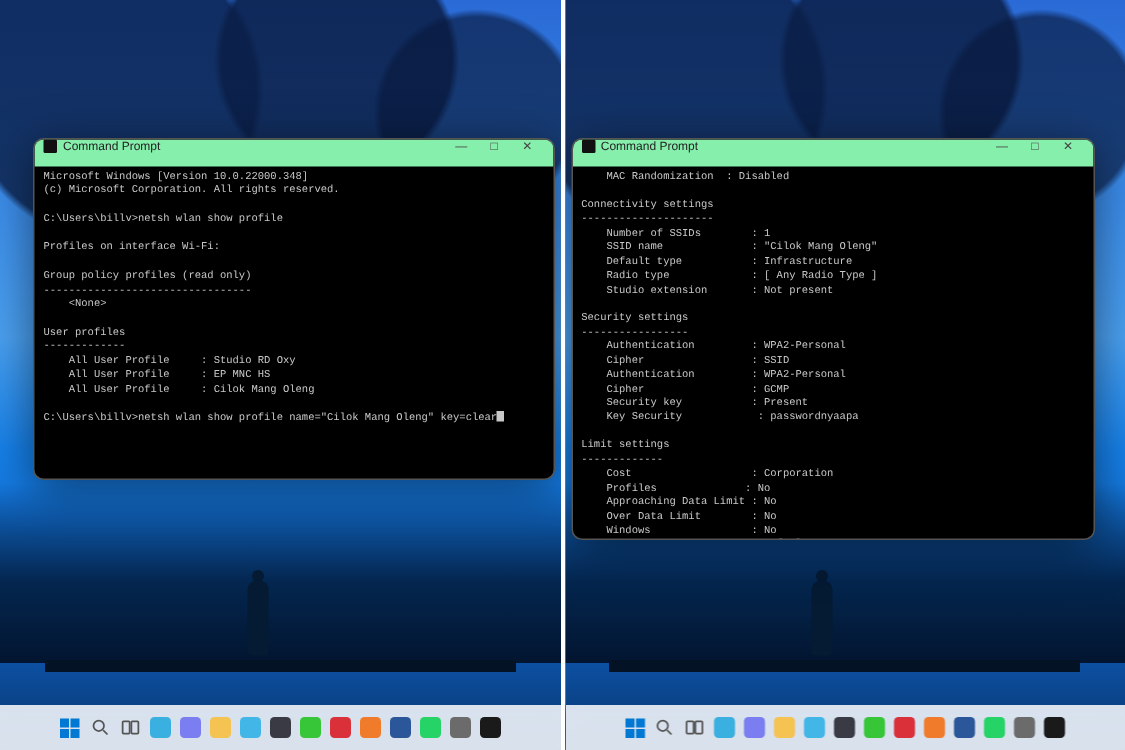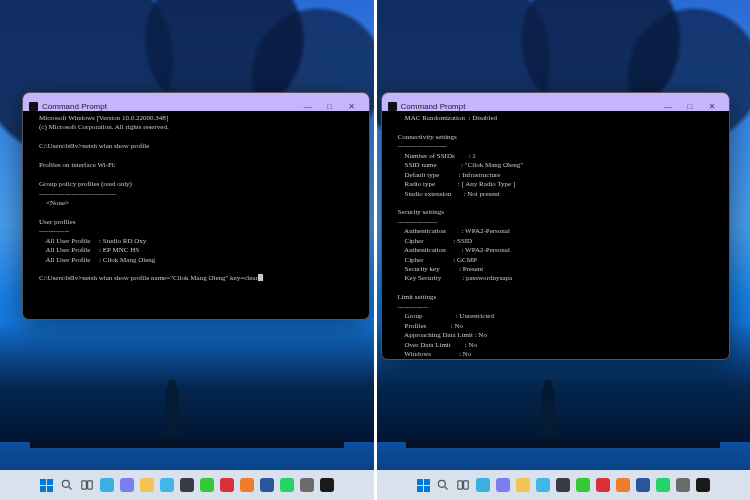--- a/index.html
+++ b/index.html
@@ -20,26 +20,26 @@
     background:linear-gradient(180deg,transparent 0,#04264f 55%,#021530 100%)}
   .figure{position:absolute;left:46%;bottom:60px;width:24px;height:60px;transform:translateX(-50%)}
   .figure::before{content:"";position:absolute;top:0;left:8px;width:8px;height:8px;border-radius:50%;background:#051a33}
   .figure::after{content:"";position:absolute;top:7px;left:5px;width:14px;height:50px;background:#051a33;border-radius:6px 6px 3px 3px}
   .pier{position:absolute;bottom:52px;left:8%;right:8%;height:8px;background:#031225}
 
   
   .cmdwin{position:absolute;background:#000;border:1px solid #555;border-radius:7px;overflow:hidden;box-shadow:0 6px 30px rgba(0,0,0,0.5)}
   .cmd-left{top:92px;left:22px;right:4px;height:228px}
   .cmd-right{top:92px;left:4px;right:20px;height:268px}
-  .titlebar{height:18px;background:#c4b5fd;display:flex;align-items:flex-end;padding:0 6px;font-size:8px;color:#222;gap:4px}
+  .titlebar{height:18px;background:#86efac;display:flex;align-items:flex-start;padding:0 6px;font-size:8px;color:#222;gap:4px}
   .titlebar .cmdicon{width:9px;height:9px;background:#111;border-radius:1px;flex-shrink:0}
   .wctrls{margin-left:auto;display:flex;gap:0}
   .wbtn{width:22px;text-align:center;font-size:8px;color:#444}
   .wbtn.close{color:#444}
-  .term{padding:3px 16px;color:#c8c8c8;font-family:Liberation Serif, serif;font-size:7px;line-height:1.35;white-space:pre;overflow:hidden}
+  .term{padding:3px 6px;color:#c8c8c8;font-family:Liberation Mono, monospace;font-size:7px;line-height:1.35;white-space:pre;overflow:hidden}
   .cursor{display:inline-block;width:5px;height:7px;background:#c8c8c8;vertical-align:-1px}
 
   
   .taskbar{position:absolute;left:0;right:0;bottom:0;height:30px;
     background:rgba(240,244,250,0.9);backdrop-filter:blur(6px);
     display:flex;align-items:center;justify-content:center;gap:4px}
   .tb{width:16px;height:16px;border-radius:3px;display:flex;align-items:center;justify-content:center;font-size:10px}
   .tb svg{width:14px;height:14px}
   .tb.startlogo{background:transparent}
   .winlogo{display:grid;grid-template-columns:6px 6px;grid-template-rows:6px 6px;gap:1px}
@@ -181,21 +181,21 @@
 <span>-----------------</span>
 <span>    Authentication         : WPA2-Personal</span>
 <span>    Cipher                 : SSID</span>
 <span>    Authentication         : WPA2-Personal</span>
 <span>    Cipher                 : GCMP</span>
 <span>    Security key           : Present</span>
 <span>    Key Security            : passwordnyaapa</span>
 <span></span>
 <span class="sect">Limit settings</span>
 <span>-------------</span>
-<span>    Group                   : Unrestricted</span>
+<span>    Cost                   : Corporation</span>
 <span>    Profiles              : No</span>
 <span>    Approaching Data Limit : No</span>
 <span>    Over Data Limit        : No</span>
 <span>    Windows                : No</span>
 <span>    Cost Source            : Default</span>
 <span></span>
 </div>
     </div>
 
     <div class="taskbar" id="tb-right">

